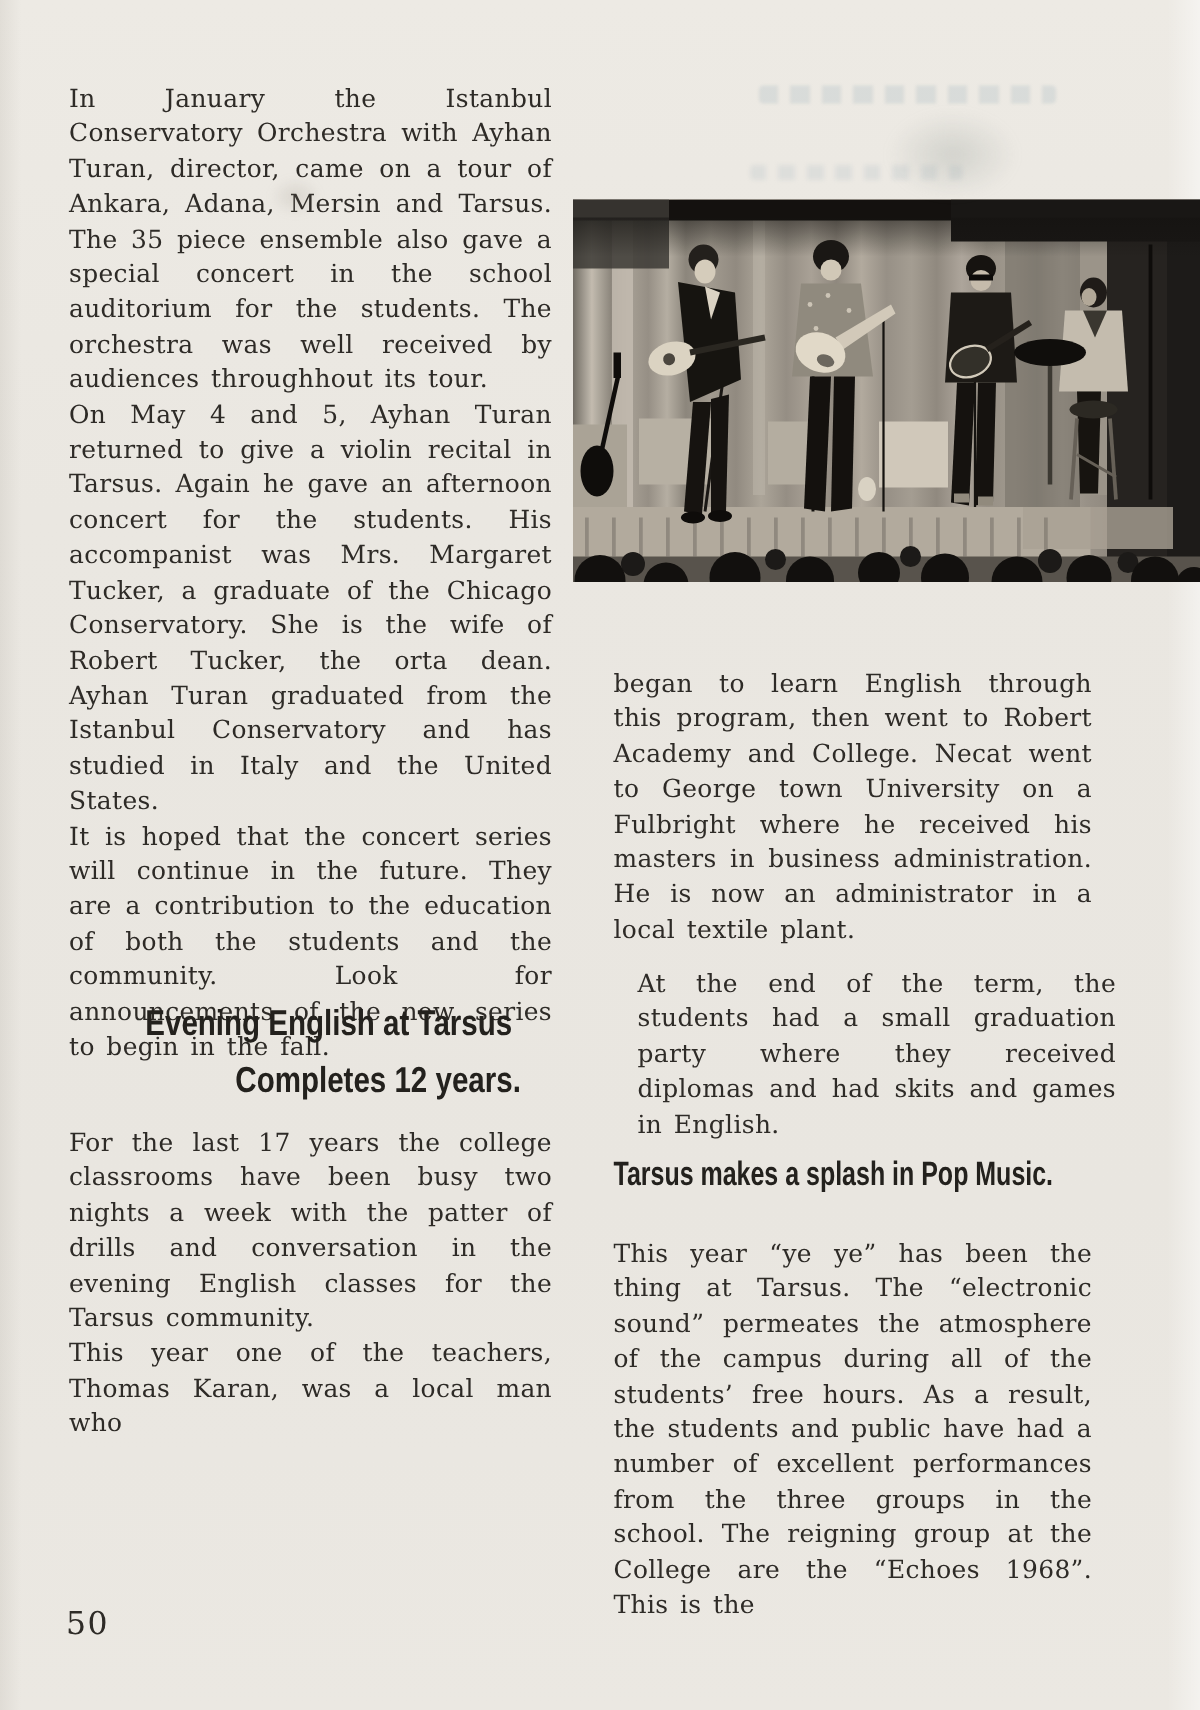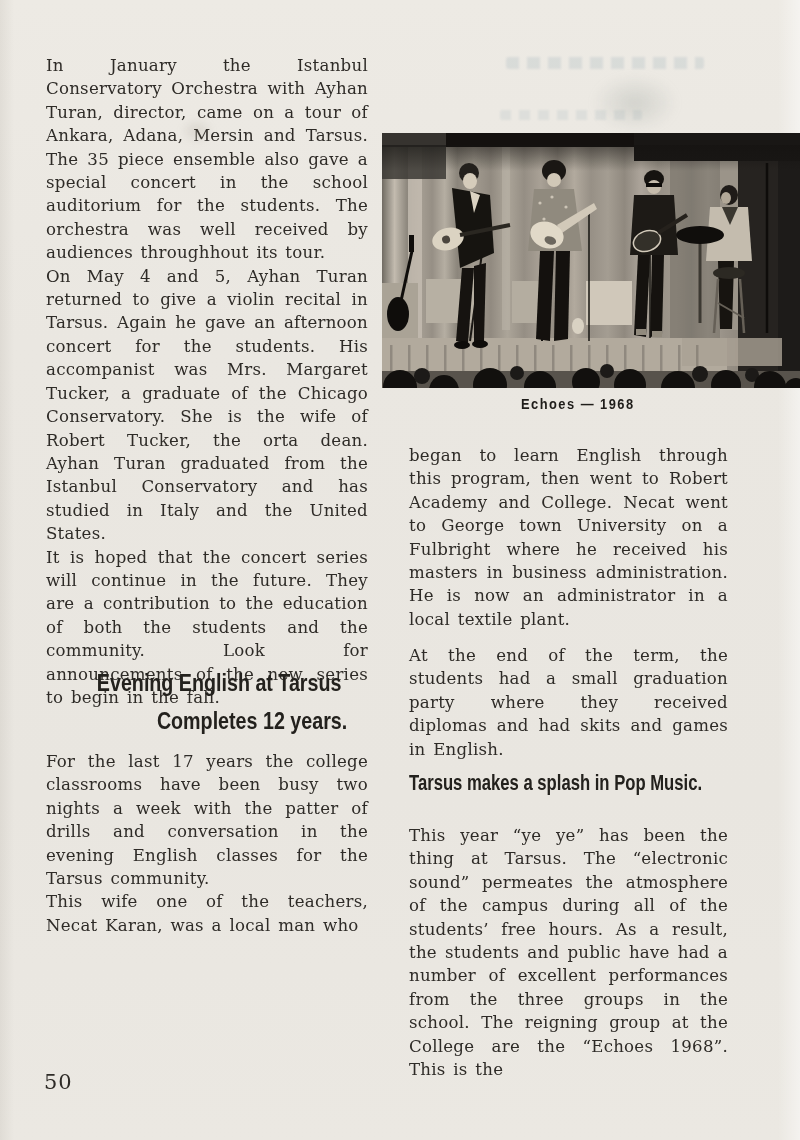--- a/index.html
+++ b/index.html
@@ -95,21 +95,21 @@
     <p>It is hoped that the concert series will continue in the future. They are a contribution to the education of both the students and the community. Look for announcements of the new series to begin in the fall.</p>
   </div>
 
   <div class="heading heading-left">
     <span class="hline">Evening English at Tarsus</span><br>
     <span class="hline">Completes 12 years.</span>
   </div>
 
   <div class="body-text col-left" style="top:750px;">
     <p>For the last 17 years the college classrooms have been busy two nights a week with the patter of drills and conversation in the evening English classes for the Tarsus community.</p>
-    <p>This wife one of the teachers, Necat Karan, was a local man who</p>
+    <p>This year one of the teachers, Thomas Karan, was a local man who</p>
   </div>
 
   <figure class="photo">
     <svg viewBox="0 0 418 255" width="418" height="255" role="img">
       <defs>
         <linearGradient id="curtain" x1="0" y1="0" x2="418" y2="0" gradientUnits="userSpaceOnUse">
           <stop offset="0" stop-color="#6f6a62"></stop>
             <stop offset="0.03" stop-color="#c0b9ad"></stop>
           <stop offset="0.06" stop-color="#8b857b"></stop>
             <stop offset="0.09" stop-color="#a49d92"></stop>
@@ -270,28 +270,25 @@
         <circle cx="204" cy="249" r="14"></circle>
           <circle cx="248" cy="252" r="16"></circle>
         <circle cx="296" cy="255" r="17"></circle>
           <circle cx="344" cy="252" r="15"></circle>
         <circle cx="388" cy="254" r="16"></circle>
           <circle cx="414" cy="257" r="12"></circle>
       </g>
     </svg>
   </figure>
 
-  <div class="caption">
-    <span class="hline">Echoes — 1968</span>
-  </div>
 
   <div class="body-text col-right" style="top:444px;">
     <p>began to learn English through this program, then went to Robert Academy and College. Necat went to George town University on a Fulbright where he received his masters in business administration. He is now an administrator in a local textile plant.</p>
   </div>
-  <div class="body-text col-right" style="top:644px;">
+  <div class="body-text col-right" style="top:644px;margin-left:16px;">
     <p>At the end of the term, the students had a small graduation party where they received diplomas and had skits and games in English.</p>
   </div>
 
   <div class="heading heading-right">
     <span class="hline">Tarsus makes a splash in Pop Music.</span>
   </div>
 
   <div class="body-text col-right" style="top:824px;">
     <p>This year “ye ye” has been the thing at Tarsus. The “electronic sound” permeates the atmosphere of the campus during all of the students’ free hours. As a result, the students and public have had a number of excellent performances from the three groups in the school. The reigning group at the College are the “Echoes 1968”. This is the</p>
   </div>

